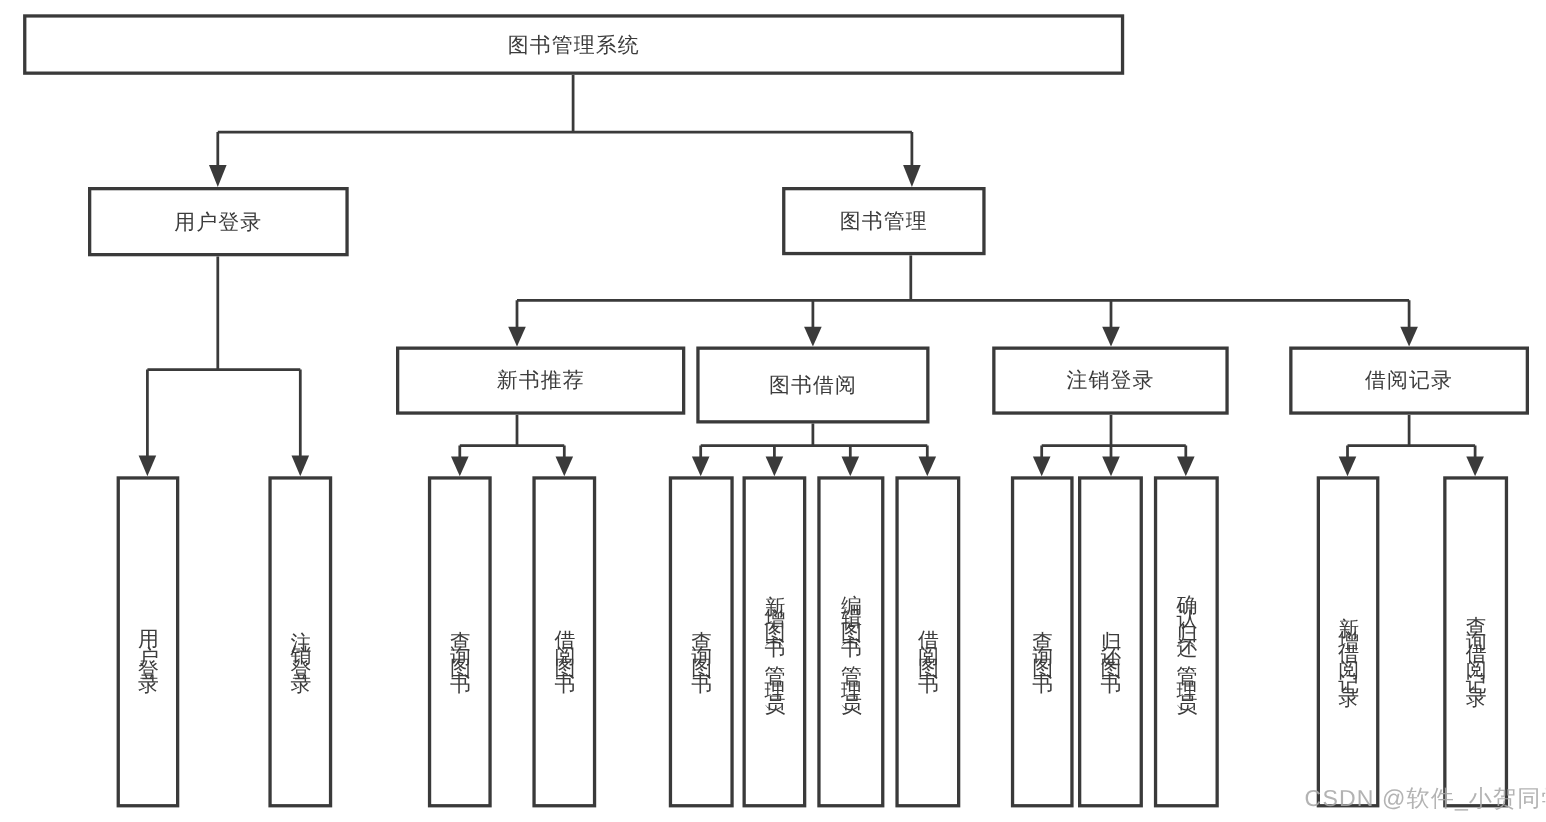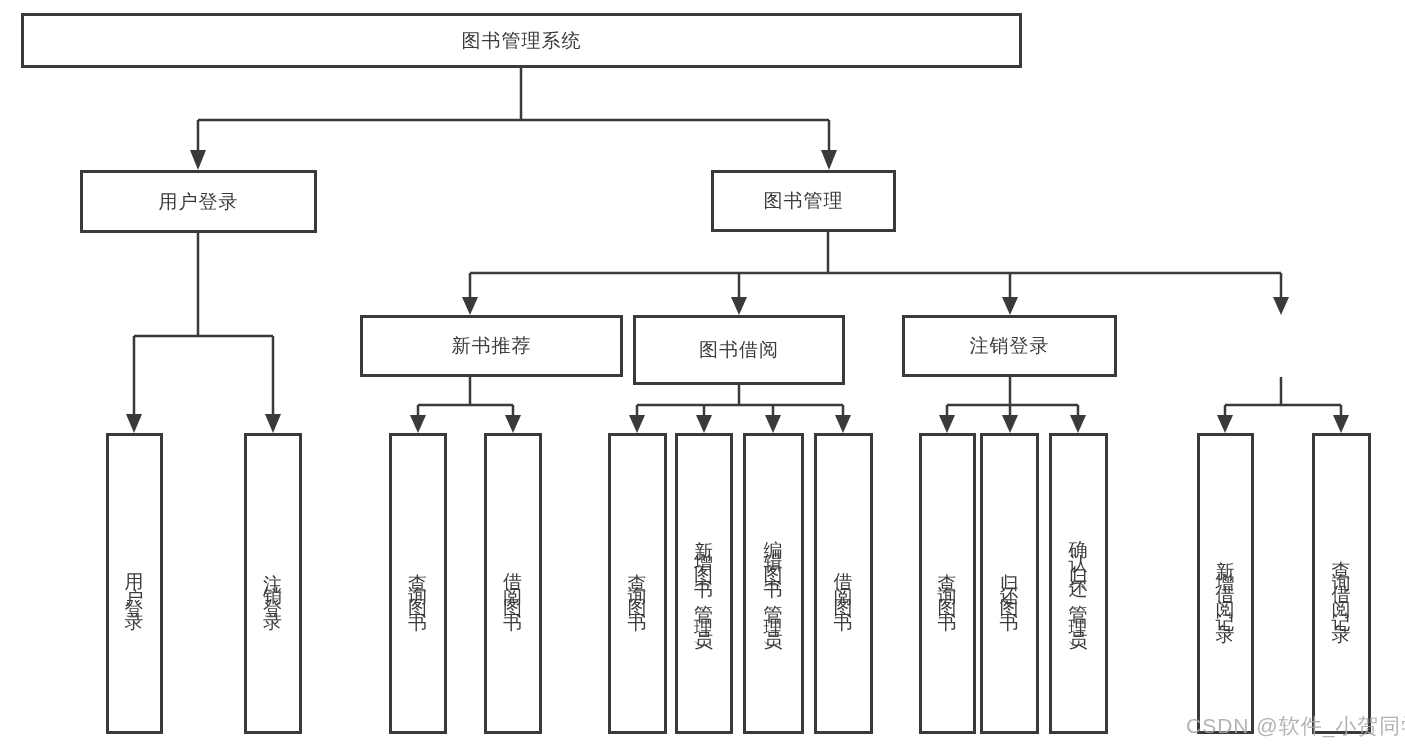--- a/index.html
+++ b/index.html
@@ -115,20 +115,23 @@
 
   <div class="node" style="left:360px; top:315px; width:263px; height:62px;">
     <span class="h-label">新书推荐</span>
   </div>
   <div class="node" style="left:633px; top:315px; width:212px; height:70px;">
     <span class="h-label">图书借阅</span>
   </div>
   <div class="node" style="left:902px; top:315px; width:215px; height:62px;">
     <span class="h-label">注销登录</span>
   </div>
+  <div class="node" style="left:1172px; top:315px; width:218px; height:62px;">
+    <span class="h-label">借阅记录</span>
+  </div>
 
   <div class="node" style="left:106px; top:433px; width:57px; height:301px;">
     <span class="v-label">用户登录</span>
   </div>
   <div class="node" style="left:244px; top:433px; width:58px; height:301px;">
     <span class="v-label">注销登录</span>
   </div>
 
   <div class="node" style="left:389px; top:433px; width:58px; height:301px;">
     <span class="v-label">查询图书</span>

